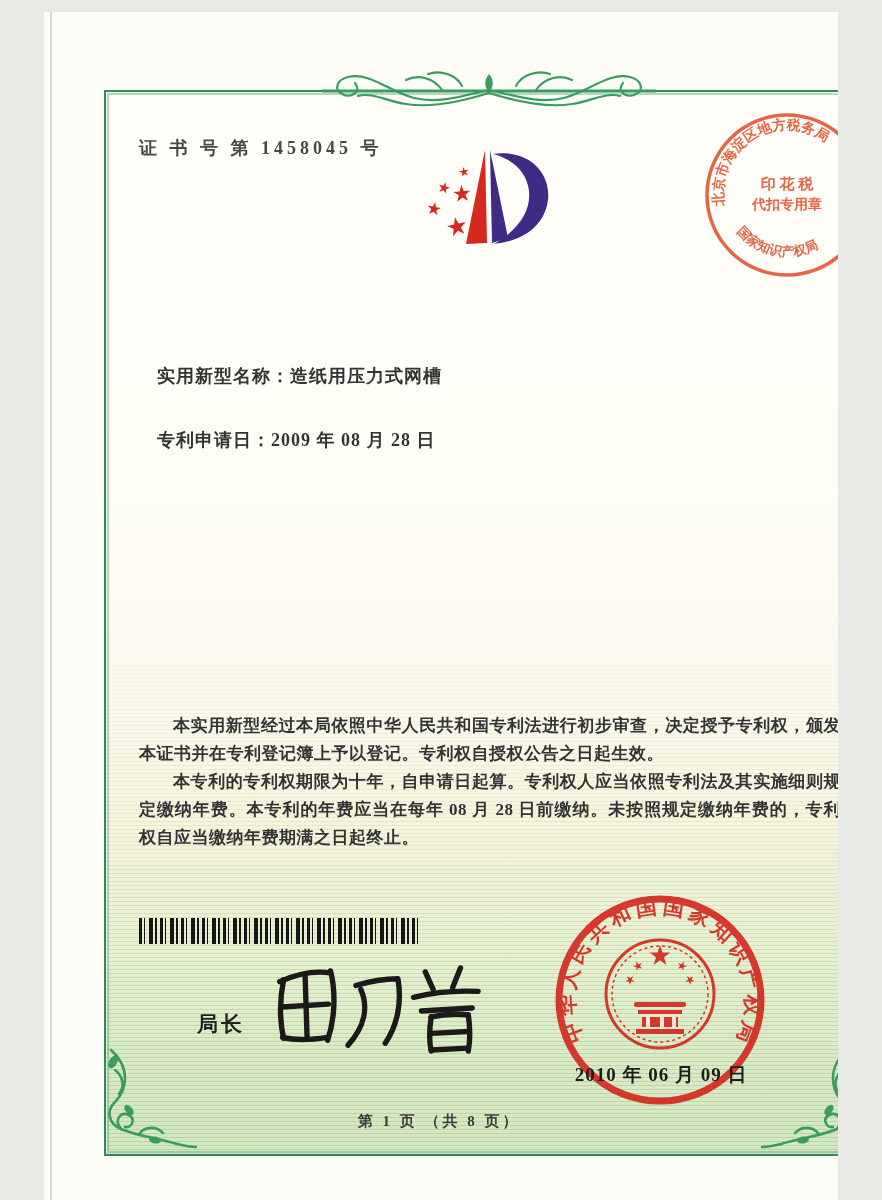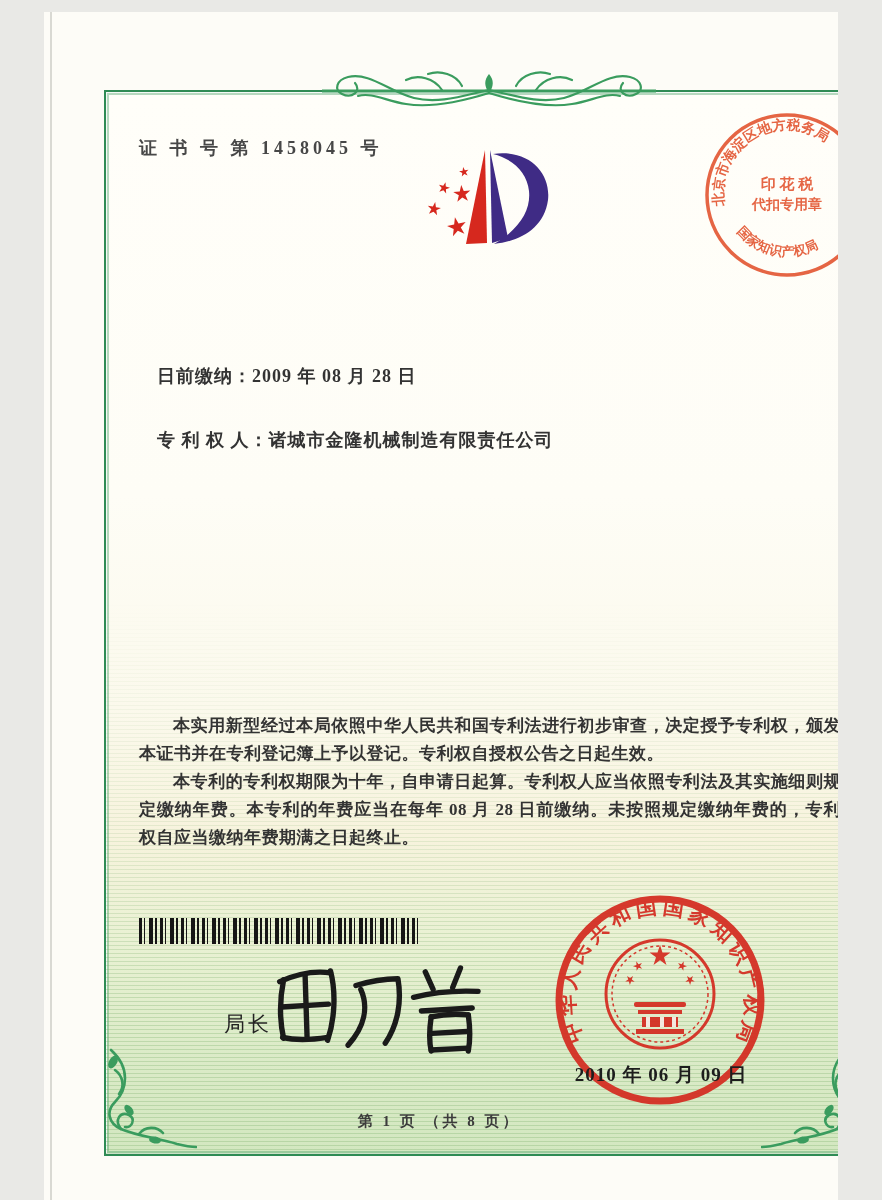--- a/index.html
+++ b/index.html
@@ -70,22 +70,22 @@
     position:absolute; left:95px; top:906px; width:282px; height:26px;
     background-image: repeating-linear-gradient(90deg,
       #161616 0px, #161616 3px,  transparent 3px,  transparent 5px,
       #161616 5px, #161616 6px,  transparent 6px,  transparent 10px,
       #161616 10px,#161616 14px, transparent 14px, transparent 16px,
       #161616 16px,#161616 18px, transparent 18px, transparent 21px);
   }
 
   
   .sig-title {
-    position:absolute; left:180px; top:998px;
-    font-size:21px; color:#222; font-weight:400; letter-spacing:3px;
+    position:absolute; left:153px; top:998px;
+    font-size:21px; color:#222; font-weight:700; letter-spacing:3px;
   }
   .sig-svg { position:absolute; left:222px; top:946px; width:215px; height:102px; }
 
   
   .seal { position:absolute; left:506px; top:878px; width:220px; height:220px; opacity:.92; }
   .seal-date {
     position:absolute; left:512px; top:1050px; width:210px; text-align:center;
     font-size:19px; font-weight:700; color:#1d1d1d; letter-spacing:1px;
   }
 
@@ -175,24 +175,24 @@
     <text font-size="13" fill="#e2512c" font-weight="700">
       <textPath href="#taxBot" startOffset="12">国家知识产权局</textPath>
     </text>
     <text x="87" y="81" text-anchor="middle" font-size="15" fill="#e2512c" font-weight="700">印 花 税</text>
     <text x="87" y="101" text-anchor="middle" font-size="14" fill="#e2512c" font-weight="700">代扣专用章</text>
   </svg>
 
 
   <div class="fields">
     <div class="field-row">
-      <span class="field-label">日前缴纳：</span><span class="field-value">2009 年 08 月 28 日</span>
+      <span class="field-label">实用新型名称：</span><span class="field-value">造纸用压力式网槽</span>
     </div>
     <div class="field-row">
-      <span class="field-label">专 利 权 人：</span><span class="field-value">诸城市金隆机械制造有限责任公司</span>
+      <span class="field-label">专利申请日：</span><span class="field-value">2009 年 08 月 28 日</span>
     </div>
   </div>
 
   <div class="paragraphs">
     <p>本实用新型经过本局依照中华人民共和国专利法进行初步审查，决定授予专利权，颁发本证书并在专利登记簿上予以登记。专利权自授权公告之日起生效。</p>
     <p>本专利的专利权期限为十年，自申请日起算。专利权人应当依照专利法及其实施细则规定缴纳年费。本专利的年费应当在每年 08 月 28 日前缴纳。未按照规定缴纳年费的，专利权自应当缴纳年费期满之日起终止。</p>
   </div>
 
   <div class="barcode"></div>
 

